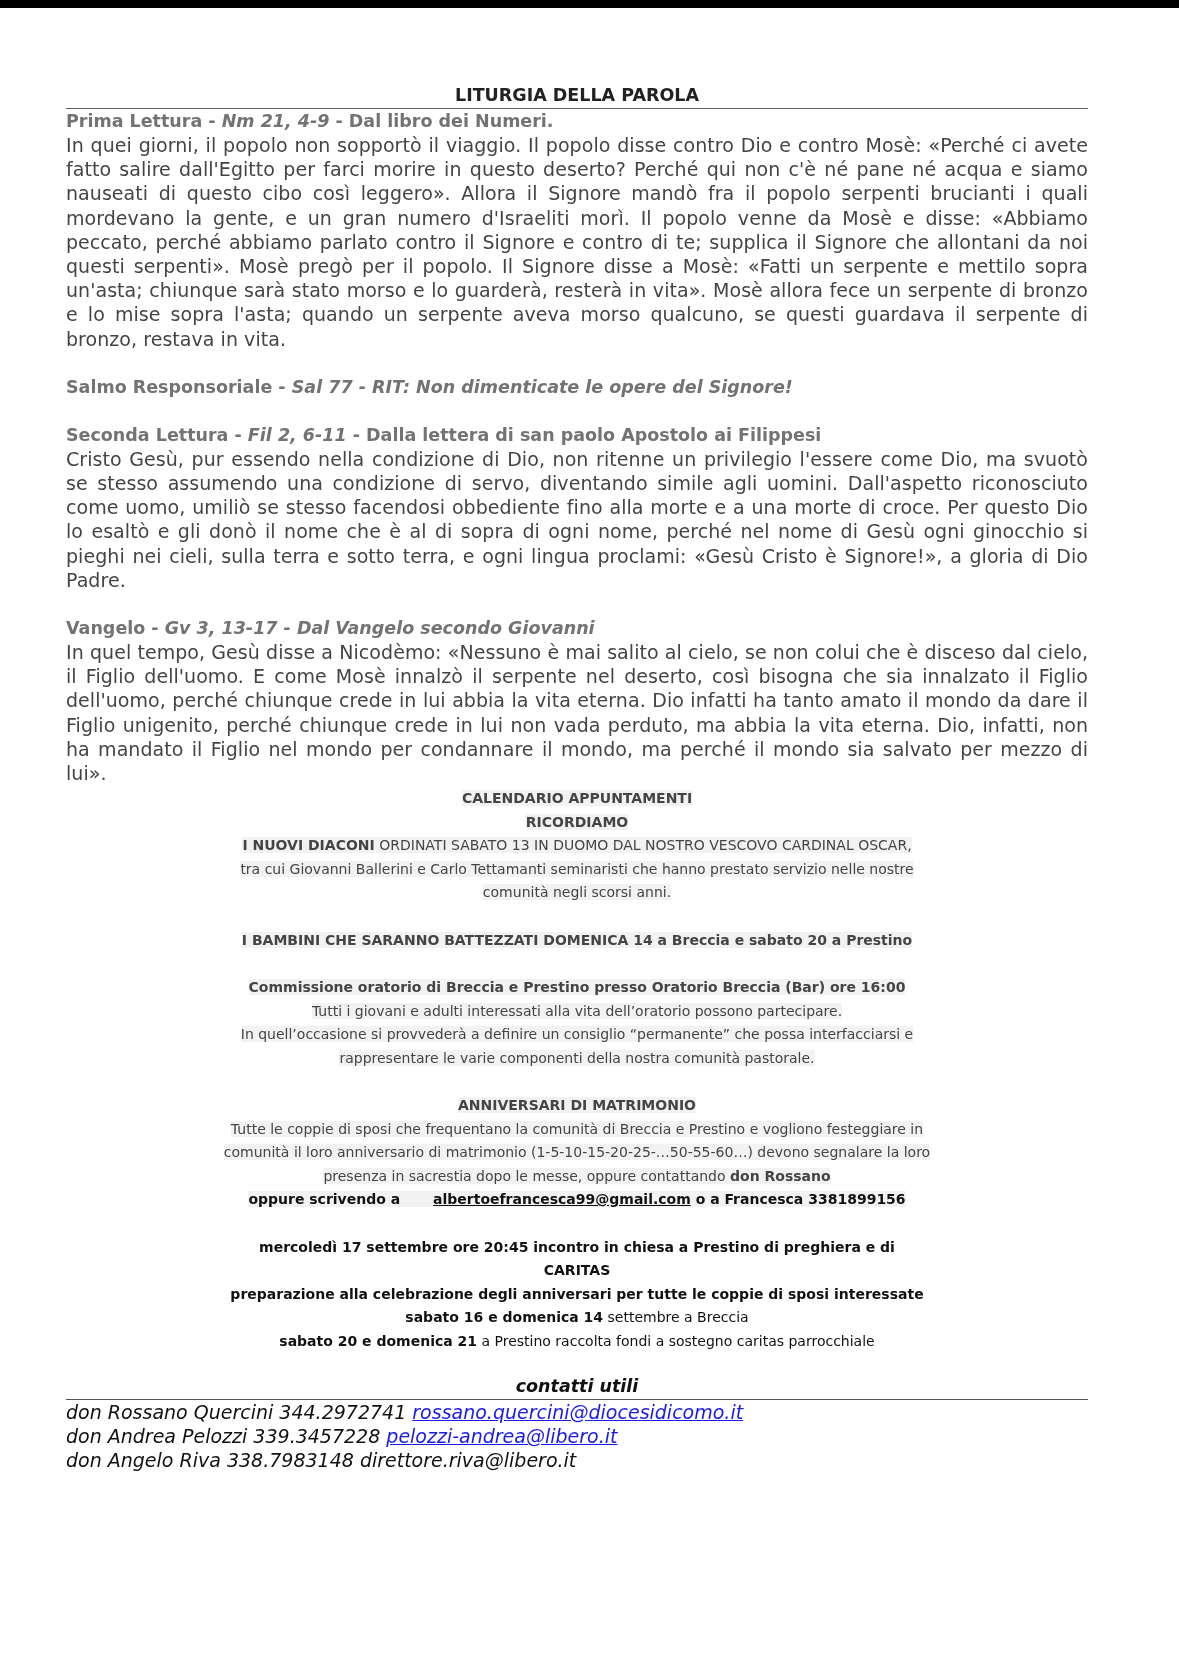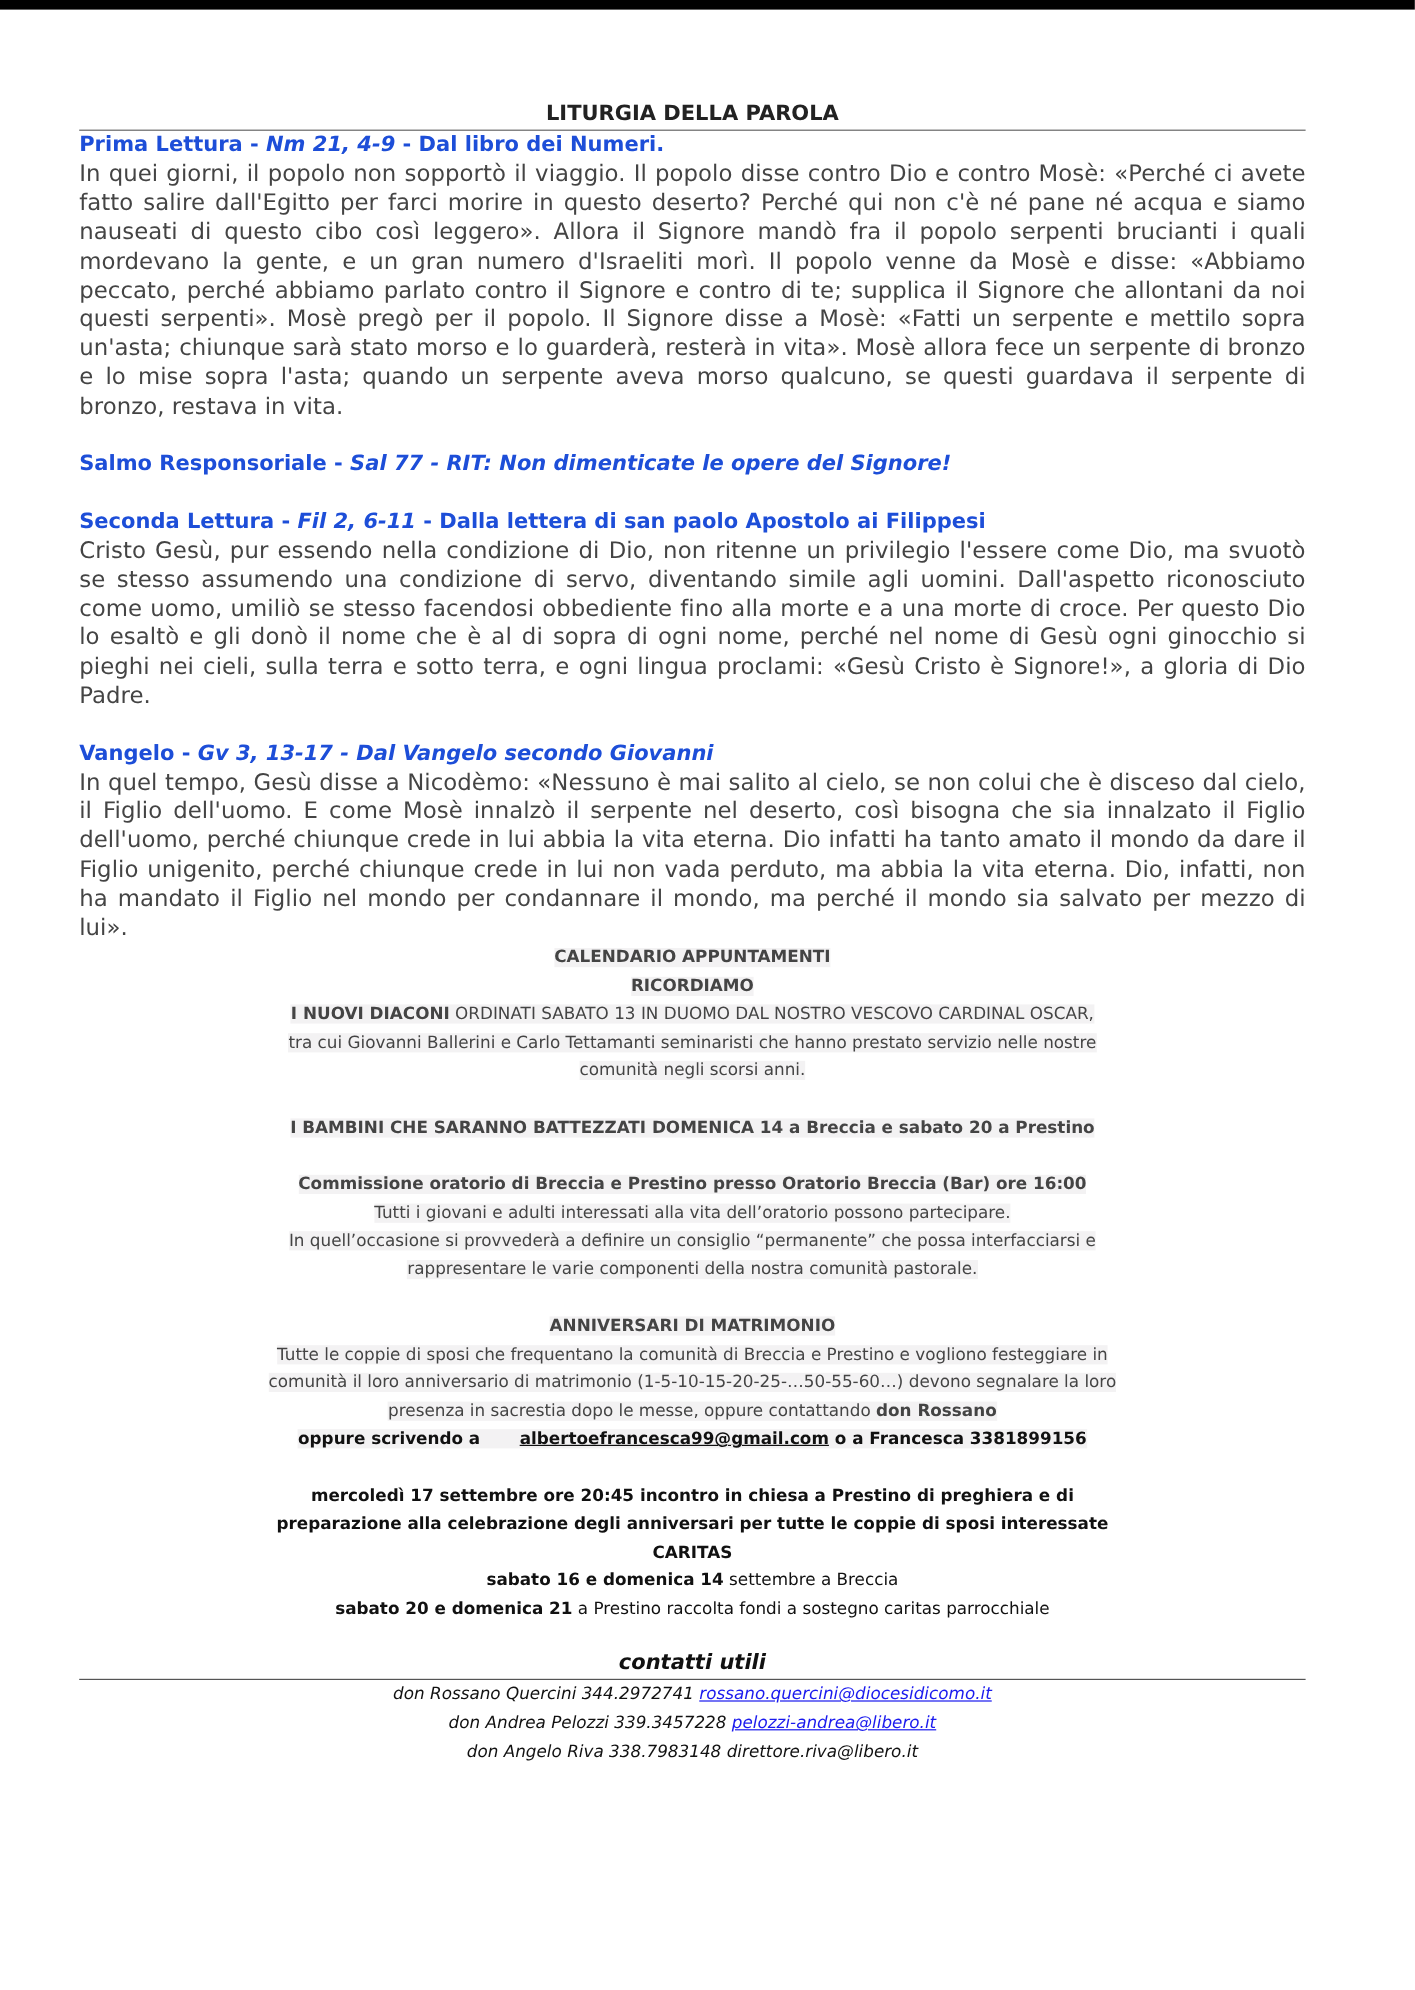--- a/index.html
+++ b/index.html
@@ -4,30 +4,30 @@
   <style>
     html, body { margin: 0; padding: 0; }
     body {
       width: 1179px; height: 1658px; background: #ffffff; position: relative; overflow: hidden;
       font-family: "DejaVu Sans", sans-serif; color: #444444;
     }
     .topbar { position: absolute; left: 0; top: 0; width: 1179px; height: 8px; background: #000000; }
     .page { position: absolute; left: 66px; top: 82px; width: 1022px; }
     .rule { border-top: 1.5px solid #666666; margin: 0; }
     .title { text-align: center; font-weight: bold; font-size: 17.5px; color: #222222; height: 26px; line-height: 26px; }
-    .head { font-weight: bold; font-size: 17.5px; line-height: 24px; color: #1d4ed8; }
+    .head { font-weight: bold; font-size: 17.5px; line-height: 24px; color: #737373; }
     .head i { font-style: italic; }
     .para { font-size: 19px; line-height: 24.2px; text-align: justify; text-align-last: left; letter-spacing: 0.05px; }
     .gap { height: 24px; }
     .center { text-align: center; font-size: 14px; line-height: 23.5px; }
     .hl { background: #f3f2f3; }
     .dark { color: #111111; }
     .b { font-weight: bold; }
     .u { text-decoration: underline; margin-left: 28px; }
-    .contacts { text-align: center; font-style: italic; font-size: 14px; line-height: 24px; color: #111111; }
+    .contacts { text-align: left; font-style: italic; font-size: 19px; line-height: 24px; color: #111111; }
     .link { color: #1a1aee; text-decoration: underline; }
     .ctitle { text-align: center; font-weight: bold; font-style: italic; font-size: 17.5px; line-height: 26px; color: #111111; }
   </style>
 </head>
 <body>
 
 <div class="topbar"></div>
 
 <div class="page">
   <div class="title">LITURGIA DELLA PAROLA</div>
@@ -62,23 +62,23 @@
     <div><span class="hl">rappresentare le varie componenti della nostra comunità pastorale.</span></div>
     <div class="gap"></div>
 
     <div class="b"><span class="hl">ANNIVERSARI DI MATRIMONIO</span></div>
     <div><span class="hl">Tutte le coppie di sposi che frequentano la comunità di Breccia e Prestino e vogliono festeggiare in</span></div>
     <div><span class="hl">comunità il loro anniversario di matrimonio (1-5-10-15-20-25-…50-55-60…)  devono segnalare la loro</span></div>
     <div><span class="hl"><span>presenza in sacrestia dopo le messe, oppure contattando </span><b> don Rossano</b></span></div>
     <div class="b dark"><span class="hl"><span>oppure scrivendo a </span><span class="u">albertoefrancesca99@gmail.com</span><span> o a Francesca 3381899156</span></span></div>
     <div class="gap"></div>
     <div class="b dark">mercoledì 17 settembre ore 20:45 incontro in chiesa a Prestino di preghiera e di</div>
+    <div class="b dark">CARITAS</div>
+
     <div class="b dark">preparazione alla celebrazione degli anniversari per tutte le coppie di sposi interessate</div>
-
-    <div class="b dark">CARITAS</div>
     <div class="dark"><b>sabato 16 e domenica 14</b><span> settembre a Breccia</span></div>
     <div class="dark"><b>sabato 20 e domenica 21</b><span> a Prestino raccolta fondi a sostegno caritas parrocchiale</span></div>
   </div>
 
   <div style="height:20px"></div>
   <div class="ctitle">contatti utili</div>
   <div class="rule" style="border-top-color:#555"></div>
   <div class="contacts">
     <div><span>don Rossano Quercini 344.2972741  </span><span class="link">rossano.quercini@diocesidicomo.it</span></div>
     <div><span>don Andrea Pelozzi 339.3457228  </span><span class="link">pelozzi-andrea@libero.it</span></div>

